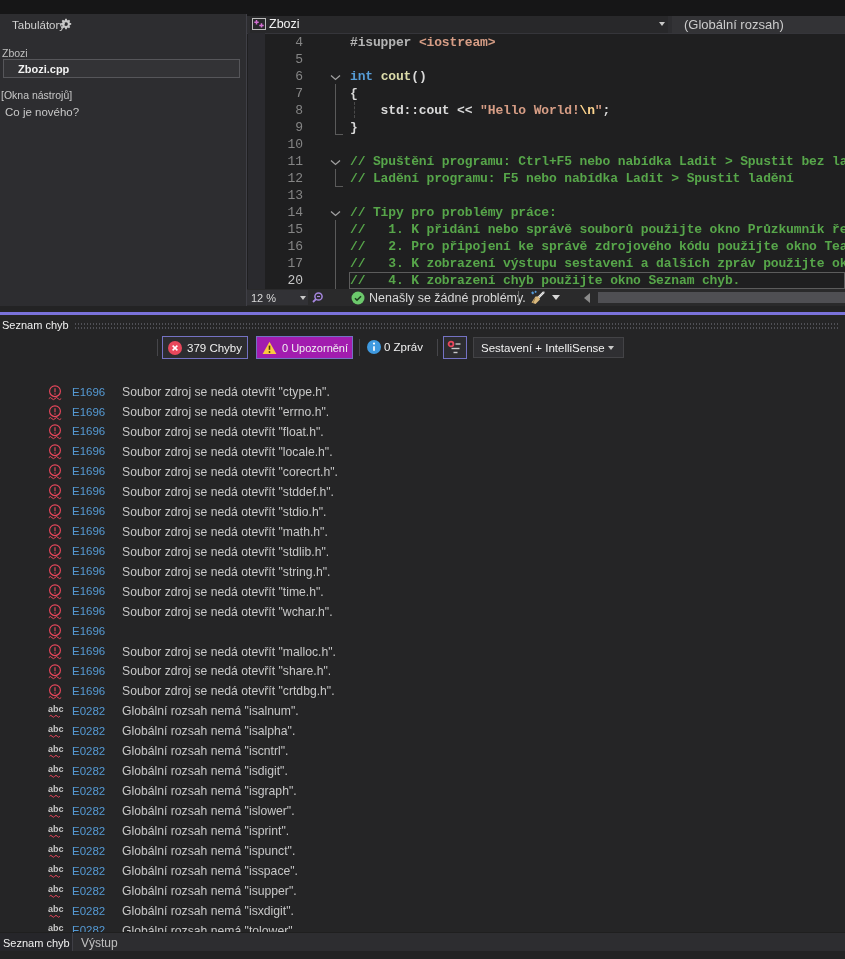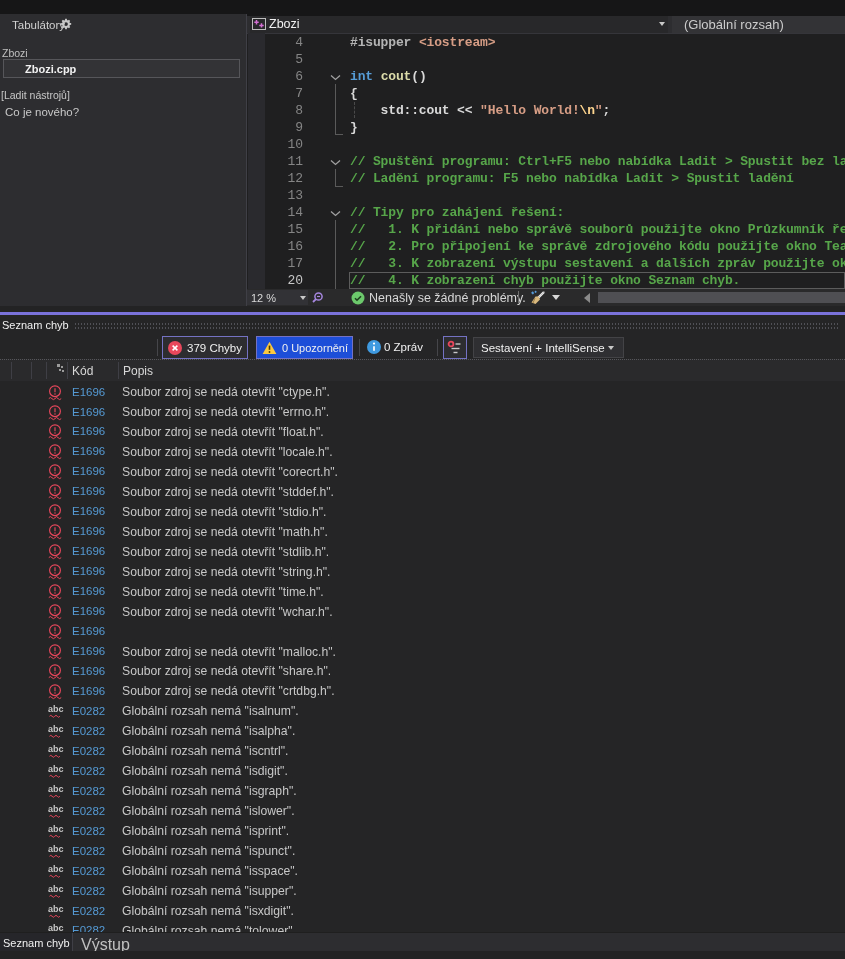--- a/index.html
+++ b/index.html
@@ -12,23 +12,23 @@
 
 <div class="abs" style="left:0;top:0;width:845px;height:14px;background:#161617"></div>
 
 <div class="abs" style="left:0;top:14px;width:247px;height:292px;background:#2d2d30">
   <div class="abs" style="left:12px;top:5px;font-size:11.5px;color:#d0d0d0">Tabulátory</div>
   <svg class="abs" style="left:60px;top:4px" width="12" height="12" viewBox="0 0 16 16" fill="#c8c8c8">
     <path d="M9.1 1l.3 1.8c.4.1.8.3 1.1.5l1.5-1 1.6 1.6-1 1.5c.2.3.4.7.5 1.1l1.8.3v2.3l-1.8.3c-.1.4-.3.8-.5 1.1l1 1.5-1.6 1.6-1.5-1c-.3.2-.7.4-1.1.5l-.3 1.8H6.9l-.3-1.8c-.4-.1-.8-.3-1.1-.5l-1.5 1-1.6-1.6 1-1.5c-.2-.3-.4-.7-.5-1.1L1 9.1V6.9l1.8-.3c.1-.4.3-.8.5-1.1l-1-1.5 1.6-1.6 1.5 1c.3-.2.7-.4 1.1-.5L6.9 1h2.2zM8 5.5A2.5 2.5 0 1 0 8 10.5 2.5 2.5 0 1 0 8 5.5z"></path>
   </svg>
   <div class="abs" style="left:2px;top:33px;font-size:10.5px;color:#c0c0c0">Zbozi</div>
   <div class="abs" style="left:3px;top:45px;width:237px;height:19px;background:#333336;border:1px solid #56565a">
-    <div class="abs" style="left:21px;top:3px;font-size:11px;font-weight:bold;color:#f1f1f1">Zbozi.cpp</div>
+    <div class="abs" style="left:14px;top:3px;font-size:11px;font-weight:bold;color:#f1f1f1">Zbozi.cpp</div>
   </div>
-  <div class="abs" style="left:1px;top:75px;font-size:10.5px;color:#c8c8c8">[Ladit nástrojů]</div>
+  <div class="abs" style="left:1px;top:75px;font-size:10.5px;color:#c8c8c8">[Okna nástrojů]</div>
   <div class="abs" style="left:5px;top:92px;font-size:11.5px;color:#c8c8c8">Co je nového?</div>
 </div>
 
 <div class="abs" style="left:246px;top:14px;width:1px;height:292px;background:#3f3f46"></div>
 
 <div class="abs" style="left:247px;top:14px;width:598px;height:292px;background:#1f1f20;overflow:hidden">
 
   <div class="abs" style="left:0;top:0;width:598px;height:2px;background:#161617"></div>
   <div class="abs" style="left:0;top:2px;width:598px;height:17px;background:#2d2d30"></div>
   <div class="abs" style="left:0;top:19px;width:598px;height:1px;background:#35353a"></div>
@@ -68,21 +68,21 @@
   <pre id="code" class="abs mono" style="left:103px;top:19.5px;font-size:13px;font-weight:bold;line-height:17.07px;white-space:pre;letter-spacing:-0.15px"><span style="color:#b4b4b4">#isupper</span> <span style="color:#d69d85">&lt;iostream&gt;</span>
 
 <span style="color:#569cd6">int</span> <span style="color:#dcdcaa">cout</span><span style="color:#dadada">()</span>
 <span style="color:#dadada">{</span>
     <span style="color:#dadada">std::cout &lt;&lt; </span><span style="color:#d69d85">"Hello World!</span><span style="color:#ffd68f">\n</span><span style="color:#d69d85">"</span><span style="color:#dadada">;</span>
 <span style="color:#dadada">}</span>
 
 <span style="color:#57a64a">// Spuštění programu: Ctrl+F5 nebo nabídka Ladit &gt; Spustit bez ladění</span>
 <span style="color:#57a64a">// Ladění programu: F5 nebo nabídka Ladit &gt; Spustit ladění</span>
 
-<span style="color:#57a64a">// Tipy pro zahájení řešení:</span>
+<span style="color:#57a64a">// Tipy pro problémy práce:</span>
 <span style="color:#57a64a">//   1. K přidání nebo správě souborů použijte okno Průzkumník řešení.</span>
 <span style="color:#57a64a">//   2. Pro připojení ke správě zdrojového kódu použijte okno Team Explorer.</span>
 <span style="color:#57a64a">//   3. K zobrazení výstupu sestavení a dalších zpráv použijte okno Výstup.</span>
 <span style="color:#57a64a">//   4. K zobrazení chyb použijte okno Seznam chyb.</span></pre>
 
   <div class="abs" style="left:0;top:275px;width:598px;height:17px;background:#2a2a2b">
     <div class="abs" style="left:0;top:1px;width:61px;height:15px;background:#323236"></div>
     <div class="abs" style="left:4px;top:3px;font-size:11px;color:#d8d8d8">12 %</div>
     <div class="abs" style="left:53px;top:7px;width:0;height:0;border:3.5px solid transparent;border-top:4.5px solid #c8c8c8"></div>
 
@@ -141,21 +141,21 @@
     <div class="abs" style="left:157px;top:3px;width:1px;height:17px;background:#46464a"></div>
 
     <div class="abs" style="left:162px;top:0;width:86px;height:23px;background:#2d2d30;border:1px solid #7472c3">
       <svg class="abs" style="left:5px;top:4px" width="14" height="14" viewBox="0 0 14 14">
         <circle cx="7" cy="7" r="7" fill="#e9475c"></circle>
         <path d="M4.6 4.6l4.8 4.8M9.4 4.6l-4.8 4.8" stroke="#fff" stroke-width="1.5"></path>
       </svg>
       <div class="abs" style="left:24px;top:5px;font-size:11.5px;color:#f1f1f1">379 Chyby</div>
     </div>
 
-    <div class="abs" style="left:256px;top:0;width:97px;height:23px;background:#1d4ed8;border:1px solid #7472c3">
+    <div class="abs" style="left:256px;top:0;width:97px;height:23px;background:#a21caf;border:1px solid #7472c3">
       <svg class="abs" style="left:5px;top:4px" width="15" height="14" viewBox="0 0 15 14">
         <path d="M7.5 0.8L14.4 13H0.6z" fill="#fcc940"></path>
         <path d="M7.5 4.6v4.2" stroke="#4d3a00" stroke-width="1.6"></path>
         <circle cx="7.5" cy="11" r="0.9" fill="#4d3a00"></circle>
       </svg>
       <div class="abs" style="left:25px;top:5px;font-size:11px;color:#f1f1f1">0 Upozornění</div>
     </div>
 
     <div class="abs" style="left:359px;top:3px;width:1px;height:17px;background:#46464a"></div>
       <svg class="abs" style="left:367px;top:4px" width="14" height="14" viewBox="0 0 14 14">
@@ -173,35 +173,20 @@
         <path d="M4.5 8.5h8" stroke="#c8c8c8" stroke-width="1.4"></path>
         <path d="M6.5 12.5h4" stroke="#c8c8c8" stroke-width="1.4"></path>
       </svg>
     </div>
     <div class="abs" style="left:473px;top:1px;width:151px;height:21px;background:#2f2f32;border:1px solid #434346">
       <div class="abs" style="left:7px;top:4px;font-size:11.5px;color:#f1f1f1">Sestavení + IntelliSense</div>
       <div class="abs" style="left:134px;top:8px;width:0;height:0;border:3.5px solid transparent;border-top:4.5px solid #c8c8c8"></div>
     </div>
   </div>
 
-  <div class="abs" style="left:0;top:43.5px;width:845px;height:22px;background:#2a2a2c;border-top:1px dotted #56565a">
-    <div class="abs" style="left:11px;top:2px;width:1px;height:17px;background:#3f3f46"></div>
-    <div class="abs" style="left:31px;top:2px;width:1px;height:17px;background:#3f3f46"></div>
-    <div class="abs" style="left:46px;top:2px;width:1px;height:17px;background:#3f3f46"></div>
-    <div class="abs" style="left:67px;top:2px;width:1px;height:17px;background:#3f3f46"></div>
-    <div class="abs" style="left:118px;top:2px;width:1px;height:17px;background:#3f3f46"></div>
-    <svg class="abs" style="left:56px;top:4px" width="10" height="10" viewBox="0 0 10 10" fill="#9b9b9b">
-      <rect x="1" y="0" width="3" height="3"></rect>
-        <rect x="5" y="2" width="2" height="2"></rect>
-        <rect x="3" y="5" width="2" height="2"></rect>
-        <rect x="6" y="6" width="2" height="2"></rect>
-    </svg>
-    <div class="abs" style="left:72px;top:4px;font-size:12px;color:#d8d8d8">Kód</div>
-    <div class="abs" style="left:123px;top:4px;font-size:12px;color:#d8d8d8">Popis</div>
-  </div>
 
   <div id="rows" class="abs" style="left:0;top:66.5px;width:845px;height:550px;overflow:hidden">
       <div class="abs" style="left:0;top:0.0px;width:845px;height:20px">
         <svg width="15" height="17" viewBox="0 0 15 17" style="position:absolute;left:48px;top:3px">
           <circle cx="7" cy="6.2" r="5.4" fill="none" stroke="#e9475c" stroke-width="1.15"></circle>
           <path d="M7 3.2v4" stroke="#e9475c" stroke-width="1.15"></path>
           <circle cx="7" cy="9" r="0.75" fill="#e9475c"></circle>
           <path d="M0.8 13.6q1.55-2.1 3.1 0t3.1 0 3.1 0 3.1 0" fill="none" stroke="#e9475c" stroke-width="1"></path>
         </svg>
         <div class="abs" style="left:72px;top:4px;font-size:11.5px;color:#559ad4">E1696</div>
@@ -451,16 +436,16 @@
         </svg>
         <div class="abs" style="left:72px;top:4px;font-size:11.5px;color:#559ad4">E0282</div>
         <div class="abs" style="left:122px;top:3.5px;font-size:12.2px;color:#c8c8c8">Globální rozsah nemá "tolower".</div>
       </div>
     </div>
 
   <div class="abs" style="left:0;top:617px;width:845px;height:19px;background:#2d2d30;border-top:1px solid #1f1f1f">
     <div class="abs" style="left:0;top:0;width:72px;height:19px;background:#26262a"></div>
     <div class="abs" style="left:3px;top:4px;font-size:11px;color:#f1f1f1">Seznam chyb</div>
     <div class="abs" style="left:72px;top:0;width:1px;height:19px;background:#3f3f46"></div>
-    <div class="abs" style="left:81px;top:3px;font-size:16px;color:#c0c0c0">Výstup</div>
+    <div class="abs" style="left:81px;top:3px;font-size:12px;color:#c0c0c0">Výstup</div>
   </div>
   <div class="abs" style="left:0;top:636px;width:845px;height:8px;background:#232324"></div>
 </div>
 
 </body></html>

